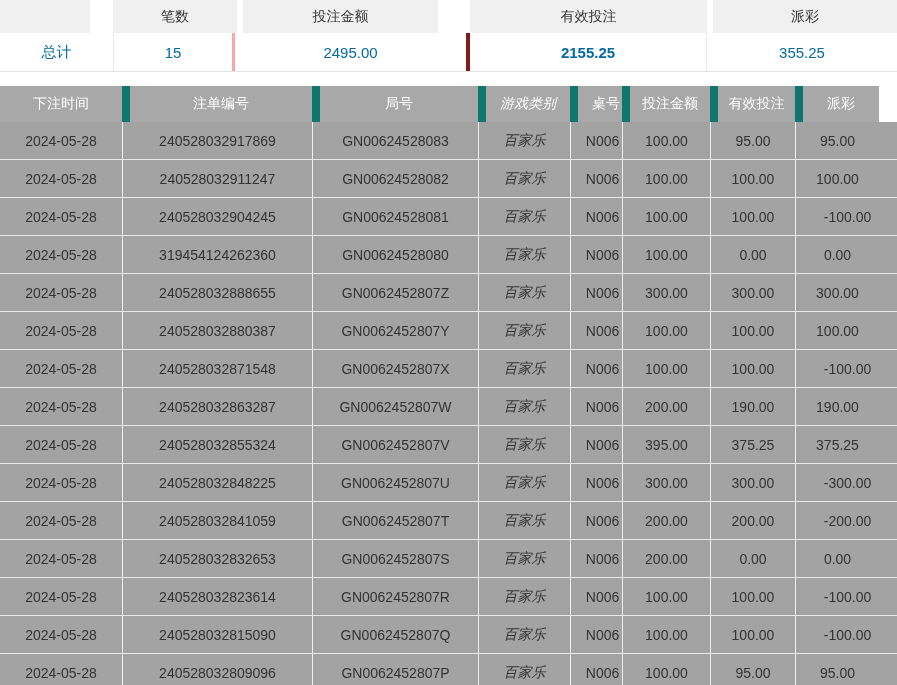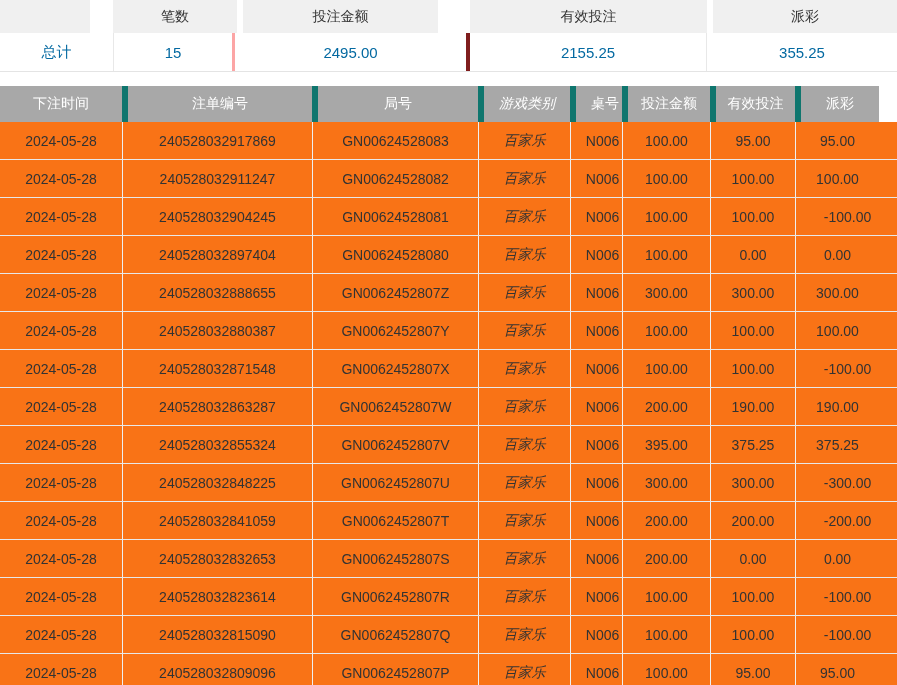--- a/index.html
+++ b/index.html
@@ -22,33 +22,33 @@
   .sh3{width:195px;margin-left:6px;}
   .sh4{width:237px;margin-left:32px;}
   .sh5{width:184px;margin-left:6px;}
   .summary-body{display:flex;height:39px;border-bottom:1px solid #e4e4e4;}
   .summary-body .bcell{
     display:flex;align-items:center;justify-content:center;
     font-size:15px;color:#0369a1;height:100%;}
   .sb1{width:114px;border-right:1px solid #e8e8e8;}
   .sb2{width:121px;border-right:3px solid #fca5a5;}
   .sb3{width:235px;border-right:4px solid #7f1d1d;}
-  .sb4{width:237px;border-right:1px solid #e8e8e8;}
+  .sb4{width:237px;border-right:1px solid #e8e8e8;font-weight:bold;}
   .sb5{width:190px;}
 
   .spacer{height:14px;}
 
   
   .bets{width:897px;}
   .bets-head{display:flex;height:36px;}
   .bets-head .hcell{
     background:var(--head-bg);color:#fff;font-size:14px;height:36px;
     display:flex;align-items:center;justify-content:center;}
-  .bets-head .hcell + .hcell{border-left:6px solid #0f766e;}
-  .row{display:flex;height:38px;border-bottom:1px solid #e8e8e8;background:#f97316;}
+  .bets-head .hcell + .hcell{border-left:8px solid #0f766e;}
+  .row{display:flex;height:38px;border-bottom:1px solid #e8e8e8;background:#a3a3a3;}
   .row .cell{
     display:flex;align-items:center;justify-content:center;
     font-size:14px;height:100%;color:#333;}
   .row .cell + .cell{border-left:1px solid #efefef;}
   .c1{width:122px;text-align:right;}
   .c2{width:190px;}
   .c3{width:166px;}
   .c4{width:92px;font-style:italic;}
   .c5{width:52px;padding-left:12px;}
   .c6{width:88px;}
@@ -120,21 +120,21 @@
     <div class="cell c3">GN00624528081</div>
     <div class="cell c4">百家乐</div>
     <div class="cell c5">N006</div>
     <div class="cell c6">100.00</div>
     <div class="cell c7">100.00</div>
     <div class="cell c8 neg">-100.00</div>
   </div>
 
   <div class="row">
     <div class="cell c1">2024-05-28</div>
-    <div class="cell c2">240528032897404</div>
+    <div class="cell c2">319454124262360</div>
     <div class="cell c3">GN00624528080</div>
     <div class="cell c4">百家乐</div>
     <div class="cell c5">N006</div>
     <div class="cell c6">100.00</div>
     <div class="cell c7">0.00</div>
     <div class="cell c8">0.00</div>
   </div>
 
   <div class="row">
     <div class="cell c1">2024-05-28</div>

